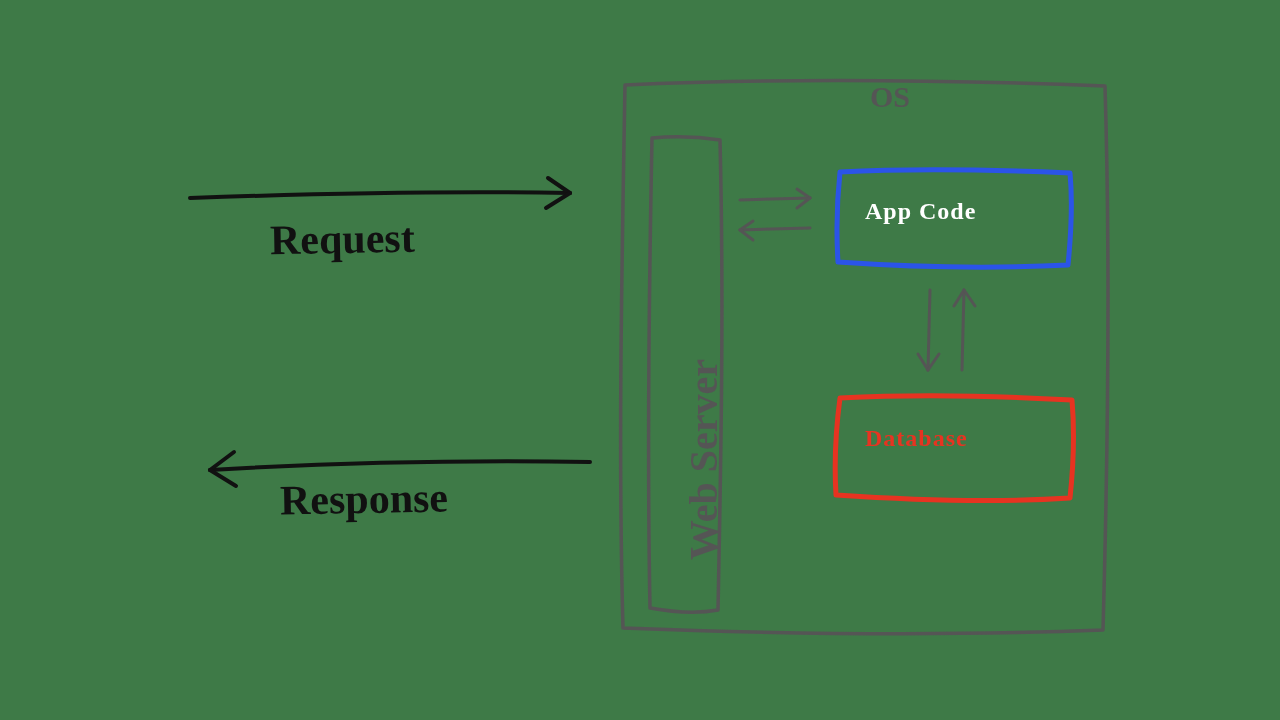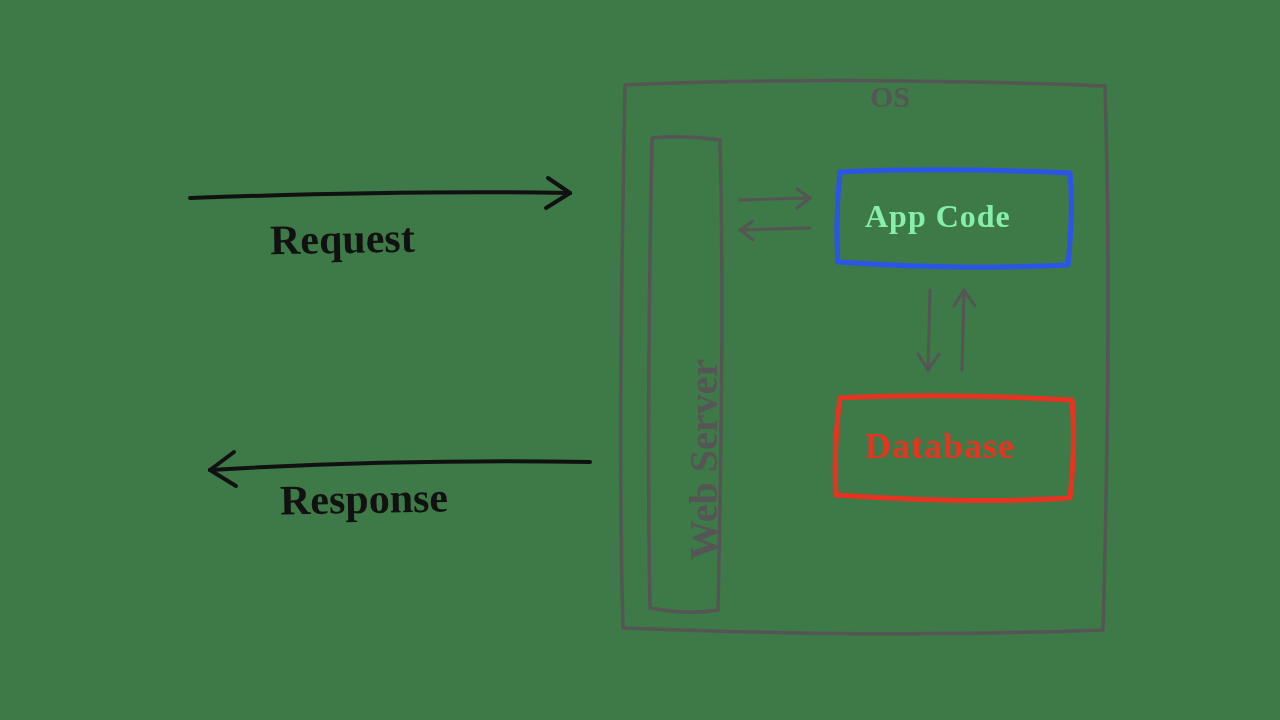--- a/index.html
+++ b/index.html
@@ -45,28 +45,28 @@
       left: 680px;
       top: 560px;
       font-size: 40px;
       color: #555;
       transform: rotate(-90deg);
       transform-origin: left top;
     }
     .label-appcode {
       left: 865px;
       top: 198px;
-      font-size: 32px;
-      color: #86efac;
+      font-size: 24px;
+      color: #ffffff;
       letter-spacing: 1px;
     }
     .label-database {
       left: 865px;
       top: 425px;
-      font-size: 36px;
+      font-size: 24px;
       color: #e73321;
       letter-spacing: 1px;
     }
   </style>
 </head>
 <body>
 
 <div class="diagram-area">
 
   <svg width="1280" height="720" viewBox="0 0 1280 720">

